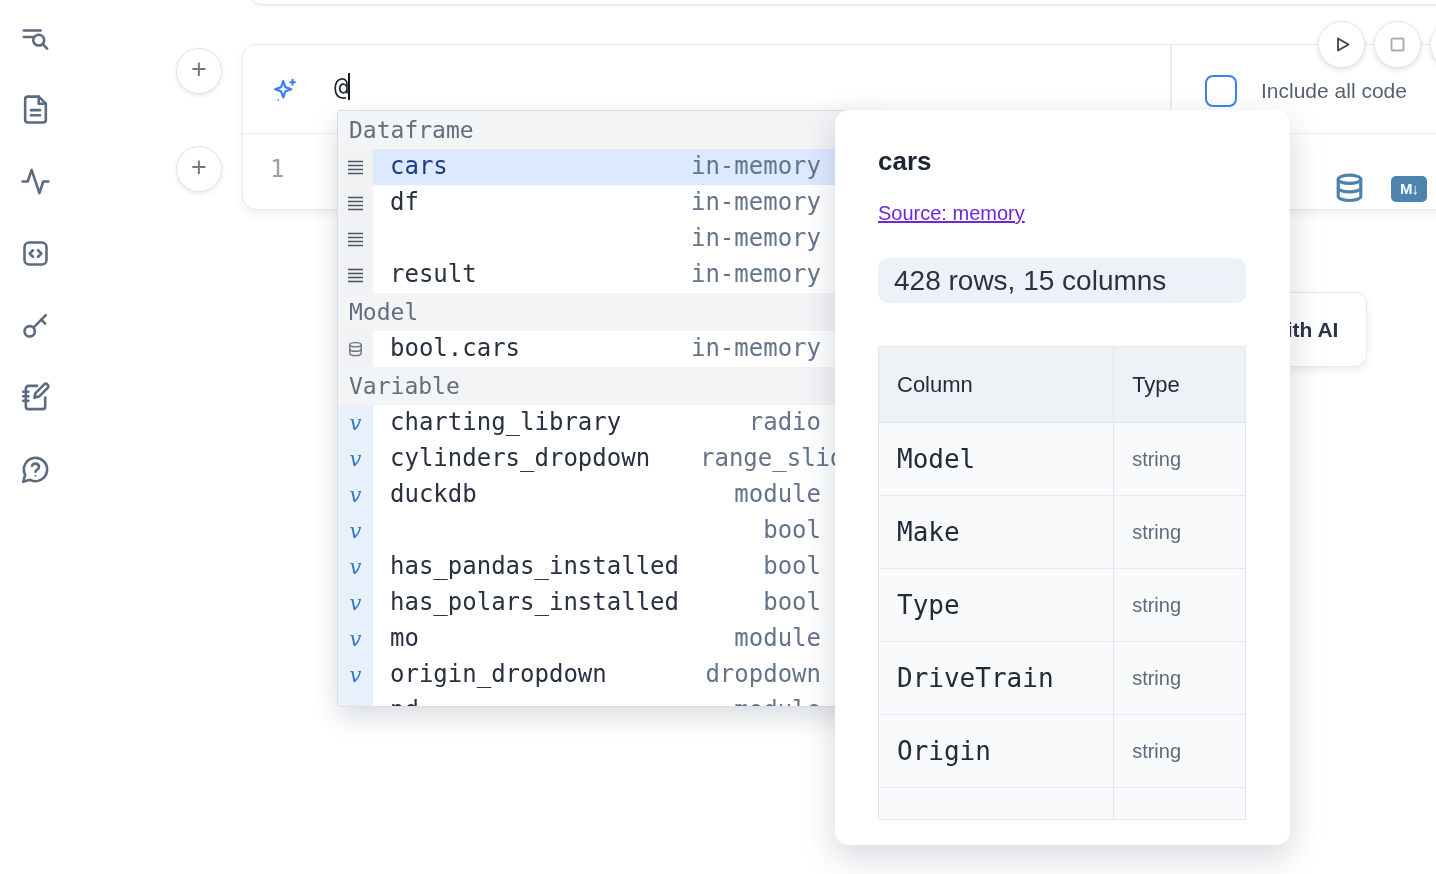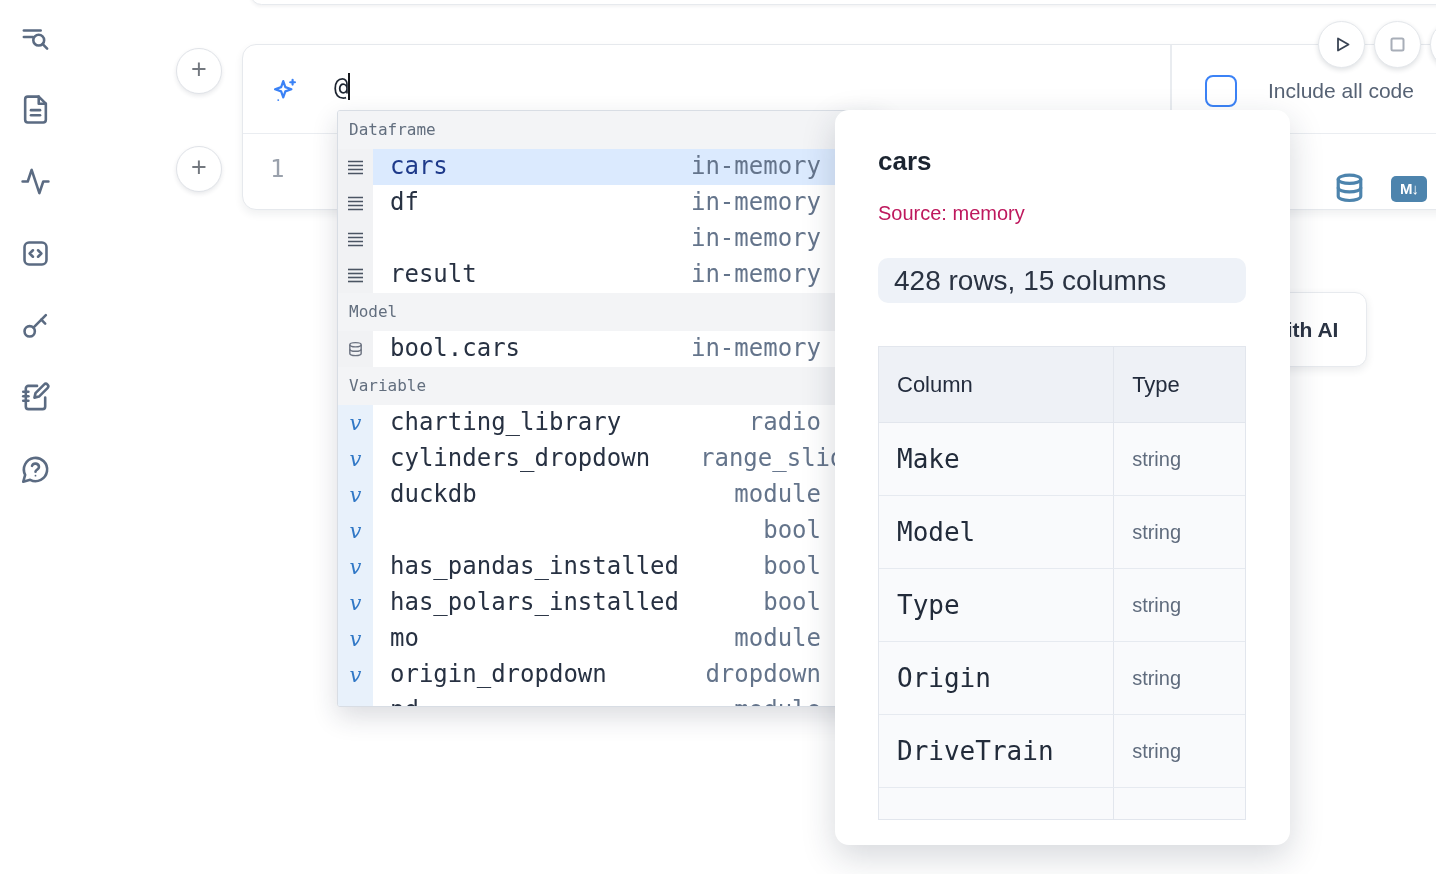--- a/index.html
+++ b/index.html
@@ -32,21 +32,21 @@
   
   .cell-card{position:absolute;left:242px;top:44px;width:1212px;height:164px;
     background:#fff;border:1.5px solid #e6e9ed;border-radius:14px 14px 14px 14px;
     box-shadow:0 4px 8px rgba(30,40,60,.07);z-index:2;}
   .prompt-row{position:absolute;left:0;top:0;right:0;height:88px;border-bottom:1.5px solid #eaedf1;}
   .v-divider{position:absolute;left:927px;top:0;width:1.5px;height:88px;background:#e9ecf0;}
   .sparkle{position:absolute;left:28px;top:32px;width:28px;height:28px;color:#3b82f6;}
   .sparkle svg{width:28px;height:28px;display:block;}
   .prompt-text{position:absolute;left:91px;top:28px;font-size:24px;color:#1c2430;}
   .caret{display:inline-block;width:2px;height:27px;background:#15181d;vertical-align:-5px;margin-left:0px;}
-  .include-wrap{position:absolute;left:962px;top:30px;display:flex;align-items:center;gap:31px;justify-content:space-between;}
+  .include-wrap{position:absolute;left:962px;top:30px;display:flex;align-items:center;gap:24px;justify-content:space-between;}
   .checkbox{width:28px;height:28px;border:2.5px solid #3b82f6;border-radius:8px;background:#fff;cursor:pointer;}
   .include-label{font-size:21px;color:#566274;}
   .code-row{position:absolute;left:0;top:89px;right:0;bottom:0;}
   .line-no{position:absolute;left:27px;top:21px;font-size:24px;color:#9aa1ac;}
   .cell-actions{position:absolute;right:28px;top:127px;display:flex;align-items:center;gap:25px;}
   .db-action svg{width:33px;height:33px;display:block;}
   .md-badge{width:36px;height:26px;background:#4d84ad;border-radius:5px;color:#fff;
     display:flex;align-items:center;justify-content:center;font-size:15px;font-weight:bold;
     letter-spacing:-1px;cursor:pointer;}
 
@@ -57,21 +57,21 @@
   #run-play{left:1318px;top:21px;}
   #run-stop{left:1374px;top:21px;}
   #run-extra{left:1430px;top:21px;}
   .run-btn svg{width:27px;height:27px;display:block;}
 
   
   .dropdown{position:absolute;left:337px;top:110px;width:546px;height:595px;
     background:#fff;border:1px solid #d8dde4;border-radius:3px;
     box-shadow:0 10px 26px rgba(30,40,60,.16);z-index:8;overflow:hidden;}
   .ac-header{height:38px;line-height:38px;background:#f3f4f6;color:#626e7e;
-    font-size:16px;padding-left:11px;font-family:"DejaVu Sans Mono",monospace;}
+    font-size:23px;padding-left:11px;font-family:"DejaVu Sans Mono",monospace;}
   .ac-row{position:relative;height:36px;cursor:pointer;}
   .ac-gutter{position:absolute;left:0;top:0;width:35px;height:36px;background:#f1f2f4;
     display:flex;align-items:center;justify-content:center;}
   .ac-row.variable .ac-gutter{background:#e8f1fb;}
   .ac-main{position:absolute;left:35px;top:0;right:0;height:36px;background:#fff;}
   .ac-row.selected .ac-main{background:#dbeafe;}
   .ac-name{position:absolute;left:17px;top:3px;font-size:24px;color:#273142;
     font-family:"DejaVu Sans Mono",monospace;white-space:pre;}
   .ac-row.selected .ac-name{color:#1e3a8a;}
   .ac-detail{position:absolute;right:63px;top:3px;font-size:24px;color:#64748b;
@@ -83,21 +83,21 @@
   
   .gen-ai{position:absolute;left:1145px;top:292px;width:220px;height:73px;background:#fff;
     border:1.5px solid #e7eaee;border-radius:12px;box-shadow:0 3px 8px rgba(30,40,60,.09);
     z-index:5;display:flex;align-items:center;justify-content:center;cursor:pointer;}
   .gen-ai span{font-size:21px;font-weight:600;color:#2b3444;white-space:nowrap;}
 
   
   .panel{position:absolute;left:835px;top:110px;width:455px;height:735px;background:#fff;
     border-radius:14px;box-shadow:0 12px 34px rgba(30,40,60,.18);z-index:10;}
   .panel-title{position:absolute;left:43px;top:36px;font-size:26px;font-weight:700;color:#1b2430;}
-  .panel-source{position:absolute;left:43px;top:92px;font-size:20px;color:#be185d;}
+  .panel-source{position:absolute;left:43px;top:92px;font-size:20px;color:#6d28d9;text-decoration:underline;}
   .shape-badge{position:absolute;left:43px;top:148px;width:368px;height:45px;background:#eef2f8;
     border-radius:10px;line-height:45px;padding-left:16px;box-sizing:border-box;
     font-size:28px;color:#2a3342;}
   .schema-wrap{position:absolute;left:43px;top:236px;width:368px;height:474px;
     border:1.5px solid #e2e6ed;box-sizing:border-box;overflow:hidden;background:#3b82f6;}
   table.schema{border-collapse:collapse;width:100%;table-layout:fixed;}
   table.schema col.c1{width:234px;}
   table.schema col.c2{width:131px;}
   table.schema th{background:#eef1f6;height:75px;text-align:left;font-weight:400;
     font-size:22px;color:#232c3d;padding:0 0 0 18px;border-bottom:1.5px solid #e2e6ed;}
@@ -391,39 +391,39 @@
           <col class="c2">
         </colgroup>
       <thead>
         <tr>
           <th>Column</th>
           <th>Type</th>
         </tr>
       </thead>
       <tbody id="schema-body">
           <tr>
+            <td class="col-name">Model</td>
+            <td>string</td>
+          </tr>
+          <tr>
             <td class="col-name">Make</td>
             <td>string</td>
           </tr>
           <tr>
-            <td class="col-name">Model</td>
-            <td>string</td>
-          </tr>
-          <tr>
             <td class="col-name">Type</td>
             <td>string</td>
           </tr>
           <tr>
+            <td class="col-name">DriveTrain</td>
+            <td>string</td>
+          </tr>
+          <tr>
             <td class="col-name">Origin</td>
             <td>string</td>
           </tr>
           <tr>
-            <td class="col-name">DriveTrain</td>
-            <td>string</td>
-          </tr>
-          <tr>
             <td class="col-name"></td>
             <td></td>
           </tr>
         </tbody>
     </table>
   </div>
 </div>
 
 </body></html>

